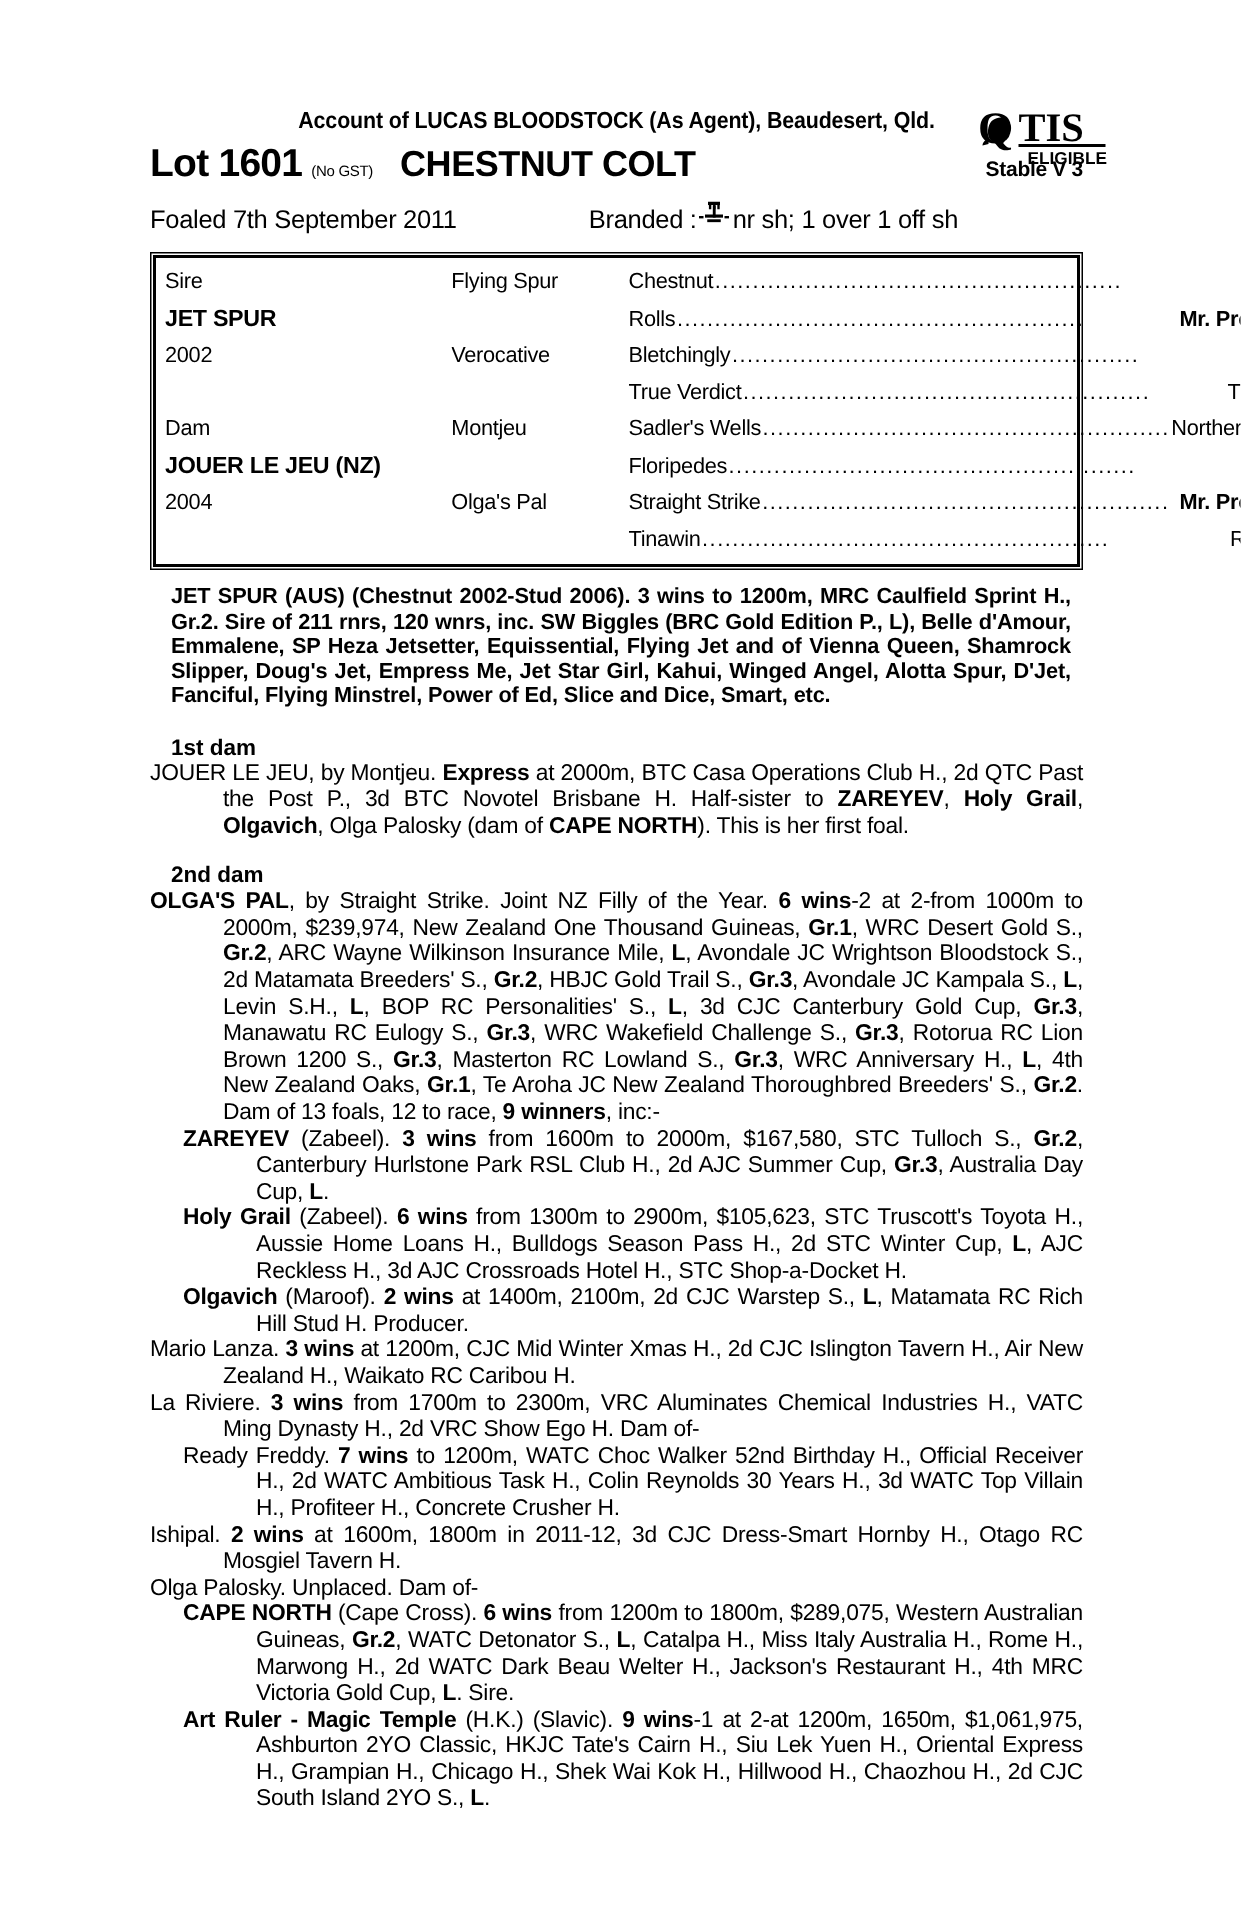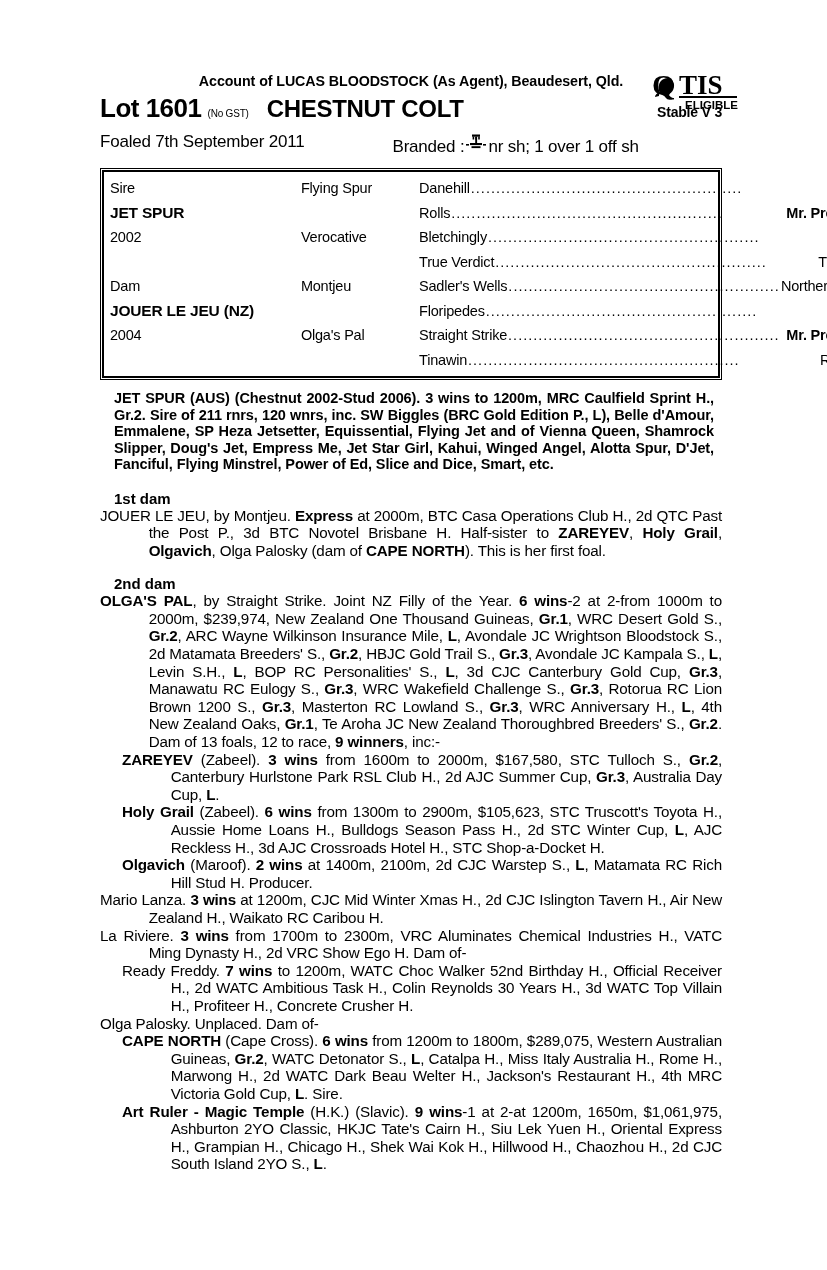--- a/index.html
+++ b/index.html
@@ -74,21 +74,21 @@
     font-size: 14px;
     font-weight: bold;
     letter-spacing: -0.2px;
   }
 
   .foaled-row {
     display: flex;
     margin-top: 8px;
     font-size: 17px;
     letter-spacing: -0.2px;
-    align-items: flex-start;
+    align-items: flex-end;
   }
   .foaled-text { }
   .branded-text {
     margin-left: 88px;
     display: flex;
     align-items: baseline;
     white-space: nowrap;
   }
   .brand-mark {
     display: inline-block;
@@ -245,21 +245,21 @@
         <div class="ped-line">Verocative</div>
         <div class="ped-line">&nbsp;</div>
         <div class="ped-line">Montjeu</div>
         <div class="ped-line">&nbsp;</div>
         <div class="ped-line">Olga's Pal</div>
       </div>
 
       <div class="col-gen3">
         <div class="ped-line">
           <span class="dot-line">
-            <span class="lname">Danehill</span>
+            <span class="lname">Chestnut</span>
             <span class="dots">......................................................</span>
             <span class="rname">Danzig</span>
           </span>
         </div>
         <div class="ped-line">
           <span class="dot-line">
             <span class="lname">Rolls</span>
             <span class="dots">......................................................</span>
             <span class="rname bold">Mr. Prospector</span>
           </span>
@@ -320,18 +320,19 @@
 
   <div class="dam-head second">2nd dam</div>
   <div id="second-dam-entries">
       <div class="entry lvl0"><b>OLGA'S PAL</b><span>, by Straight Strike. Joint NZ Filly of the Year. </span><b>6 wins</b><span>-2 at 2-from 1000m to 2000m, $239,974, New Zealand One Thousand Guineas, </span><b>Gr.1</b><span>, WRC Desert Gold S., </span><b>Gr.2</b><span>, ARC Wayne Wilkinson Insurance Mile, </span><b>L</b><span>, Avondale JC Wrightson Bloodstock S., 2d Matamata Breeders' S., </span><b>Gr.2</b><span>, HBJC Gold Trail S., </span><b>Gr.3</b><span>, Avondale JC Kampala S., </span><b>L</b><span>, Levin S.H., </span><b>L</b><span>, BOP RC Personalities' S., </span><b>L</b><span>, 3d CJC Canterbury Gold Cup, </span><b>Gr.3</b><span>, Manawatu RC Eulogy S., </span><b>Gr.3</b><span>, WRC Wakefield Challenge S., </span><b>Gr.3</b><span>, Rotorua RC Lion Brown 1200 S., </span><b>Gr.3</b><span>, Masterton RC Lowland S., </span><b>Gr.3</b><span>, WRC Anniversary H., </span><b>L</b><span>, 4th New Zealand Oaks, </span><b>Gr.1</b><span>, Te Aroha JC New Zealand Thoroughbred Breeders' S., </span><b>Gr.2</b><span>. Dam of 13 foals, 12 to race, </span><b>9 winners</b><span>, inc:-</span></div>
       <div class="entry lvl1"><b>ZAREYEV</b><span> (Zabeel). </span><b>3 wins</b><span> from 1600m to 2000m, $167,580, STC Tulloch S., </span><b>Gr.2</b><span>, Canterbury Hurlstone Park RSL Club H., 2d AJC Summer Cup, </span><b>Gr.3</b><span>, Australia Day Cup, </span><b>L</b><span>.</span></div>
       <div class="entry lvl1"><b>Holy Grail</b><span> (Zabeel). </span><b>6 wins</b><span> from 1300m to 2900m, $105,623, STC Truscott's Toyota H., Aussie Home Loans H., Bulldogs Season Pass H., 2d STC Winter Cup, </span><b>L</b><span>, AJC Reckless H., 3d AJC Crossroads Hotel H., STC Shop-a-Docket H.</span></div>
       <div class="entry lvl1"><b>Olgavich</b><span> (Maroof). </span><b>2 wins</b><span> at 1400m, 2100m, 2d CJC Warstep S., </span><b>L</b><span>, Matamata RC Rich Hill Stud H. Producer.</span></div>
       <div class="entry lvl0"><span>Mario Lanza. </span><b>3 wins</b><span> at 1200m, CJC Mid Winter Xmas H., 2d CJC Islington Tavern H., Air New Zealand H., Waikato RC Caribou H.</span></div>
       <div class="entry lvl0"><span>La Riviere. </span><b>3 wins</b><span> from 1700m to 2300m, VRC Aluminates Chemical Industries H., VATC Ming Dynasty H., 2d VRC Show Ego H. Dam of-</span></div>
       <div class="entry lvl1"><span>Ready Freddy. </span><b>7 wins</b><span> to 1200m, WATC Choc Walker 52nd Birthday H., Official Receiver H., 2d WATC Ambitious Task H., Colin Reynolds 30 Years H., 3d WATC Top Villain H., Profiteer H., Concrete Crusher H.</span></div>
+      <div class="entry lvl0"><span>Ishipal. </span><b>2 wins</b><span> at 1600m, 1800m in 2011-12, 3d CJC Dress-Smart Hornby H., Otago RC Mosgiel Tavern H.</span></div>
       <div class="entry lvl0"><span>Olga Palosky. Unplaced. Dam of-</span></div>
       <div class="entry lvl1"><b>CAPE NORTH</b><span> (Cape Cross). </span><b>6 wins</b><span> from 1200m to 1800m, $289,075, Western Australian Guineas, </span><b>Gr.2</b><span>, WATC Detonator S., </span><b>L</b><span>, Catalpa H., Miss Italy Australia H., Rome H., Marwong H., 2d WATC Dark Beau Welter H., Jackson's Restaurant H., 4th MRC Victoria Gold Cup, </span><b>L</b><span>. Sire.</span></div>
       <div class="entry lvl1"><b>Art Ruler - Magic Temple</b><span> (H.K.) (Slavic). </span><b>9 wins</b><span>-1 at 2-at 1200m, 1650m, $1,061,975, Ashburton 2YO Classic, HKJC Tate's Cairn H., Siu Lek Yuen H., Oriental Express H., Grampian H., Chicago H., Shek Wai Kok H., Hillwood H., Chaozhou H., 2d CJC South Island 2YO S., </span><b>L</b><span>.</span></div>
     </div>
 
 </div>
 
 </body></html>

